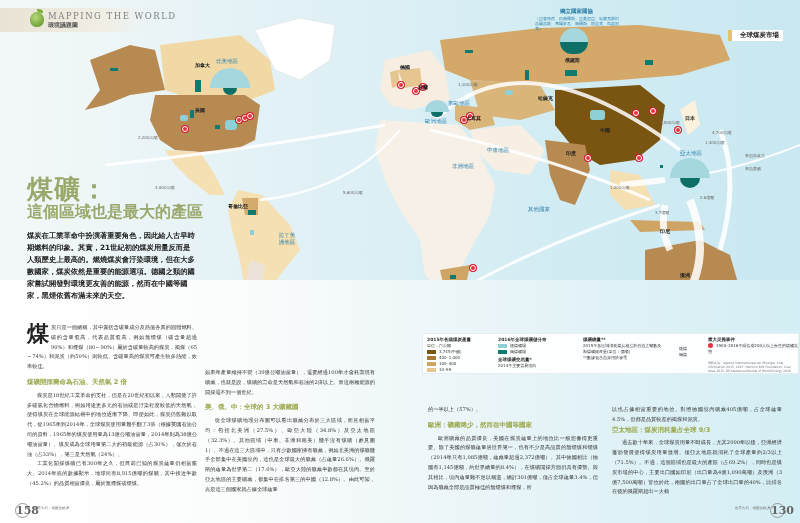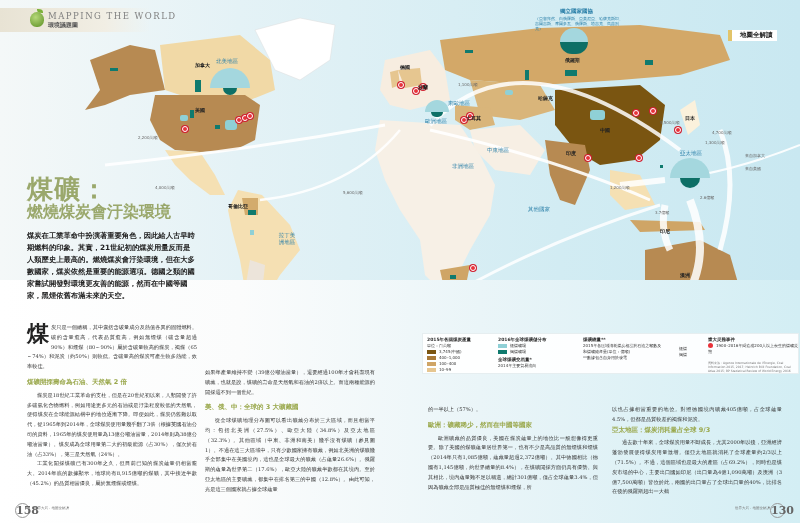--- a/index.html
+++ b/index.html
@@ -115,21 +115,21 @@
           <rect x="505" y="90" width="8" height="5" rx="2"></rect>
         <rect x="250" y="230" width="4" height="5"></rect>
       </g>
     </svg>
 
     <div class="header-band"></div>
     <div class="logo-apple"></div>
     <div class="logo-leaf"></div>
     <div class="brand">MAPPING THE WORLD</div>
     <div class="brand-sub">環境議題圖</div>
-    <div class="tag-box">地圖全解讀</div>
+    <div class="tag-box">全球煤炭市場</div>
 
     <div class="semi" style="left:210px;top:68px;width:40px;height:20px"></div>
     <div class="semi-dark" style="left:223px;top:88px;width:14px;height:7px"></div>
     <div class="semi" style="left:425px;top:100px;width:24px;height:12px"></div>
     <div class="semi-dark" style="left:431px;top:112px;width:12px;height:5px"></div>
     <div class="semi" style="left:560px;top:28px;width:28px;height:14px"></div>
     <div class="semi-dark" style="left:560px;top:42px;width:28px;height:12px"></div>
     <div class="semi" style="left:670px;top:158px;width:40px;height:20px"></div>
     <div class="semi-dark" style="left:680px;top:178px;width:20px;height:10px"></div>
 
@@ -182,21 +182,21 @@
     <span class="flow-label" style="left:660px;top:120px">5,500萬噸</span>
     <span class="flow-label" style="left:712px;top:130px">4,700萬噸</span>
     <span class="flow-label" style="left:705px;top:140px">1,300萬噸</span>
     <span class="flow-label" style="left:655px;top:210px">3.7億噸</span>
     <span class="flow-label" style="left:700px;top:195px">2.6億噸</span>
     <span class="flow-label" style="left:745px;top:153px">來自加拿大</span>
     <span class="flow-label" style="left:745px;top:166px">來自美國</span>
   </div>
 
   <div class="title-main">煤礦：</div>
-  <div class="title-sub">燃燒煤炭會汙染環境</div>
+  <div class="title-sub">這個區域也是最大的產區</div>
   <div class="intro">煤炭在工業革命中扮演著重要角色，因此給人古早時期燃料的印象。其實，21世紀初的煤炭用量反而是人類歷史上最高的。燃燒煤炭會汙染環境，但在大多數國家，煤炭依然是重要的能源選項。德國之類的國家嘗試開發對環境更友善的能源，然而在中國等國家，黑煙依舊布滿未來的天空。</div>
 
   <div class="legend">
     <div class="lg-col" style="left:4px;width:80px">
       <div class="lg-title">2015年各國煤炭產量</div>
       <div>單位：百萬噸</div>
       <div><span class="sw" style="background:#7a5511"></span><span>3,745(中國)</span></div>
       <div><span class="sw" style="background:#a87a38"></span><span>400–1,000</span></div>
       <div><span class="sw" style="background:#cfa566"></span><span>100–400</span></div>
       <div><span class="sw" style="background:#e6c690"></span><span>10–99</span></div>

